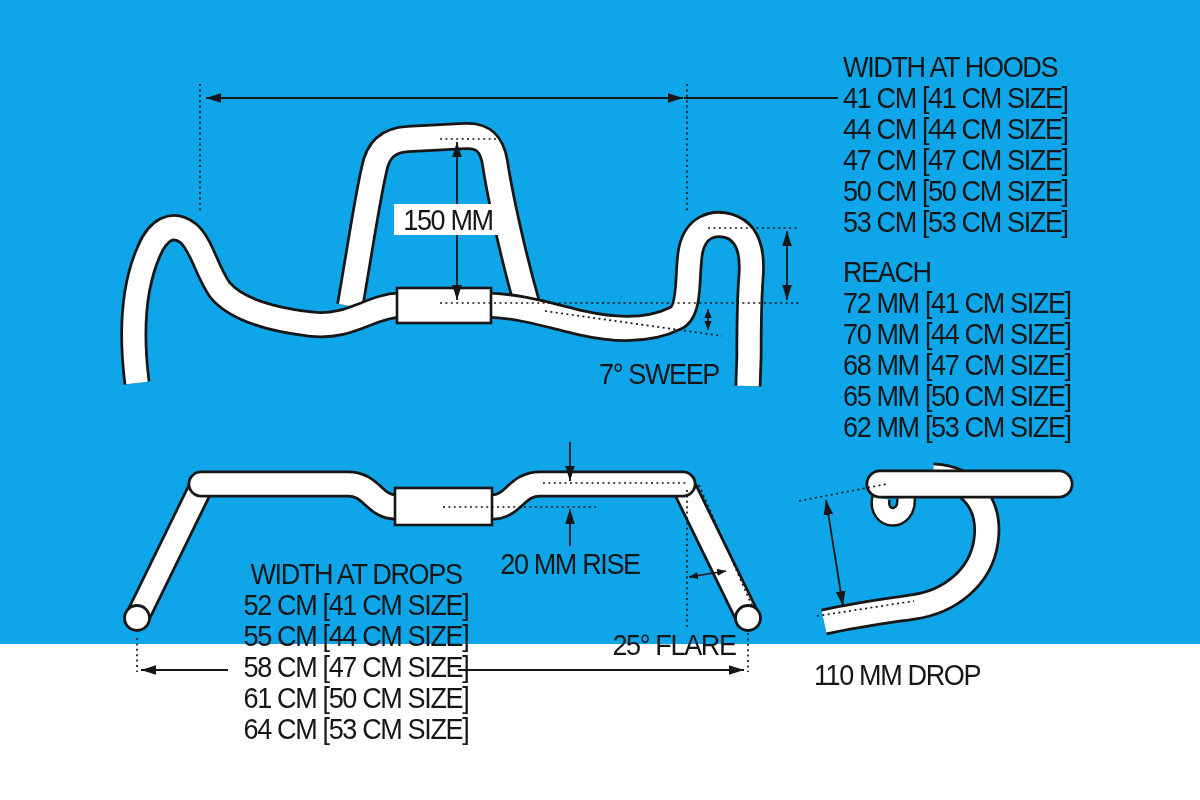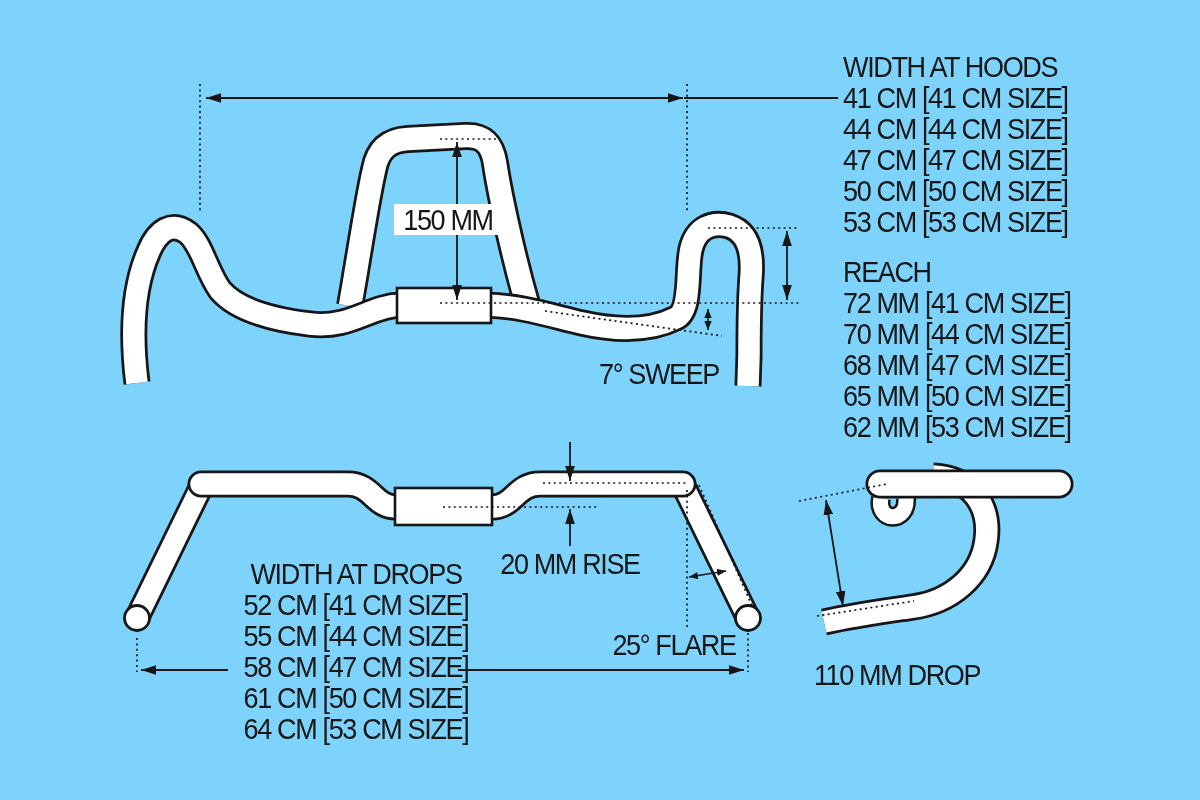--- a/index.html
+++ b/index.html
@@ -1,18 +1,18 @@
 <!DOCTYPE html>
 <html><head>
 <meta charset="utf-8">
 <style>
   html,body{margin:0;padding:0;}
   body{width:1200px;height:800px;background:#ffffff;overflow:hidden;
        font-family:"Liberation Sans","DejaVu Sans",sans-serif;}
-  #stage{position:relative;width:1200px;height:800px;background:#7dd3fc;}
+  #stage{position:relative;width:1200px;height:644px;background:#0ea5e9;}
   #lineart{position:absolute;left:0;top:0;}
   .lbl{position:absolute;color:#161616;font-size:30px;font-weight:400;
        letter-spacing:-1.5px;line-height:31px;white-space:nowrap;
        transform:scaleX(0.9);transform-origin:0 0;}
   .lbl.centered{text-align:center;transform-origin:50% 0;}
   .lbl.masked{background:#ffffff;}
   .spec-title{margin:0;}
   .spec-row{margin:0;}
 </style>
 </head>

